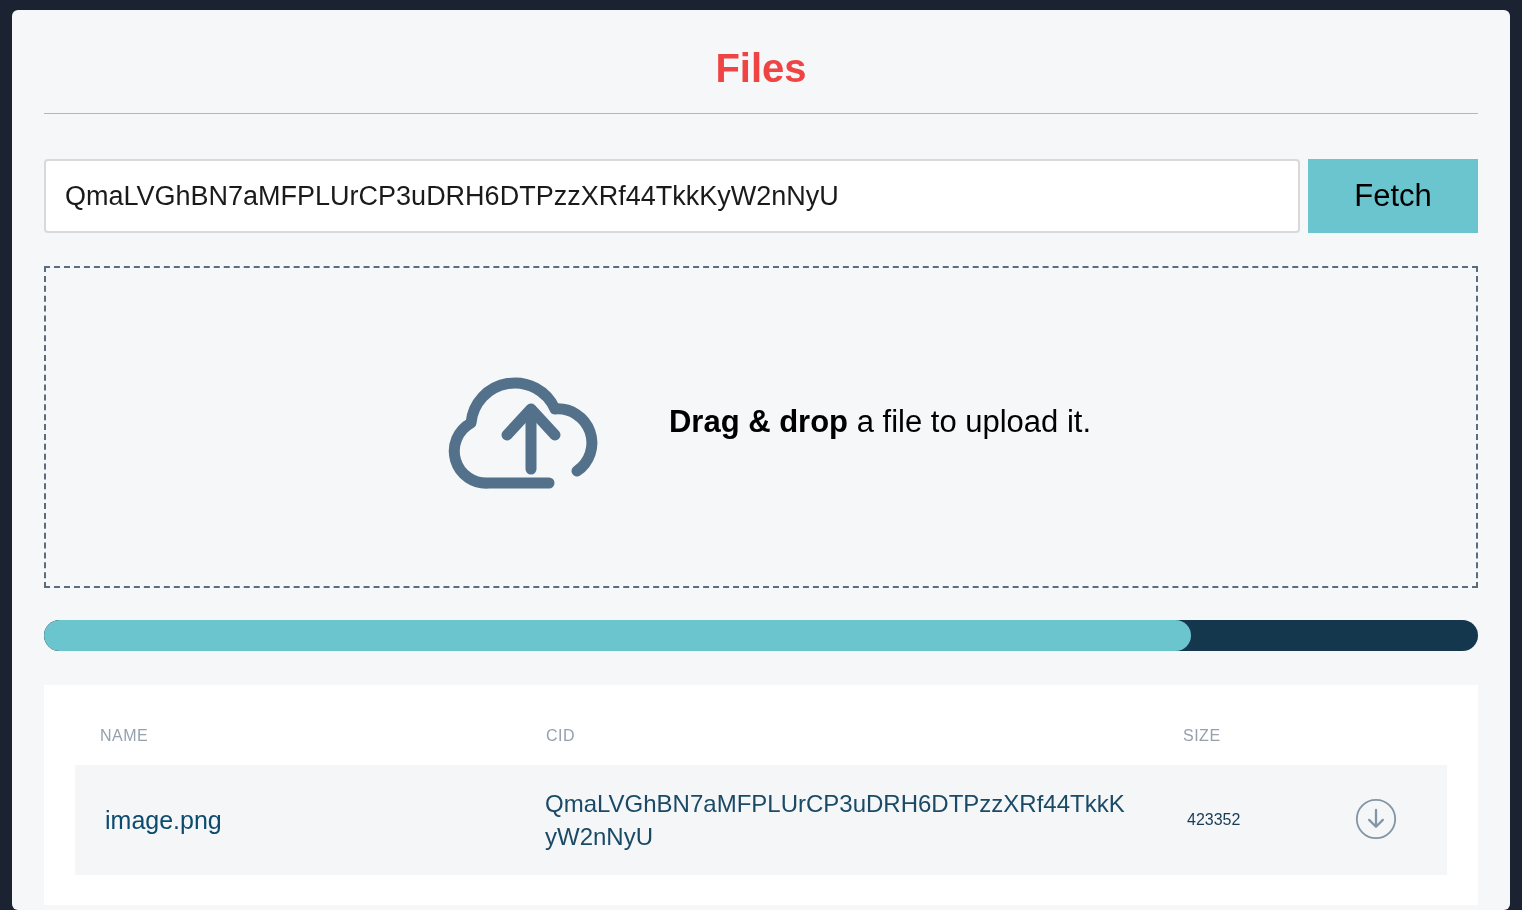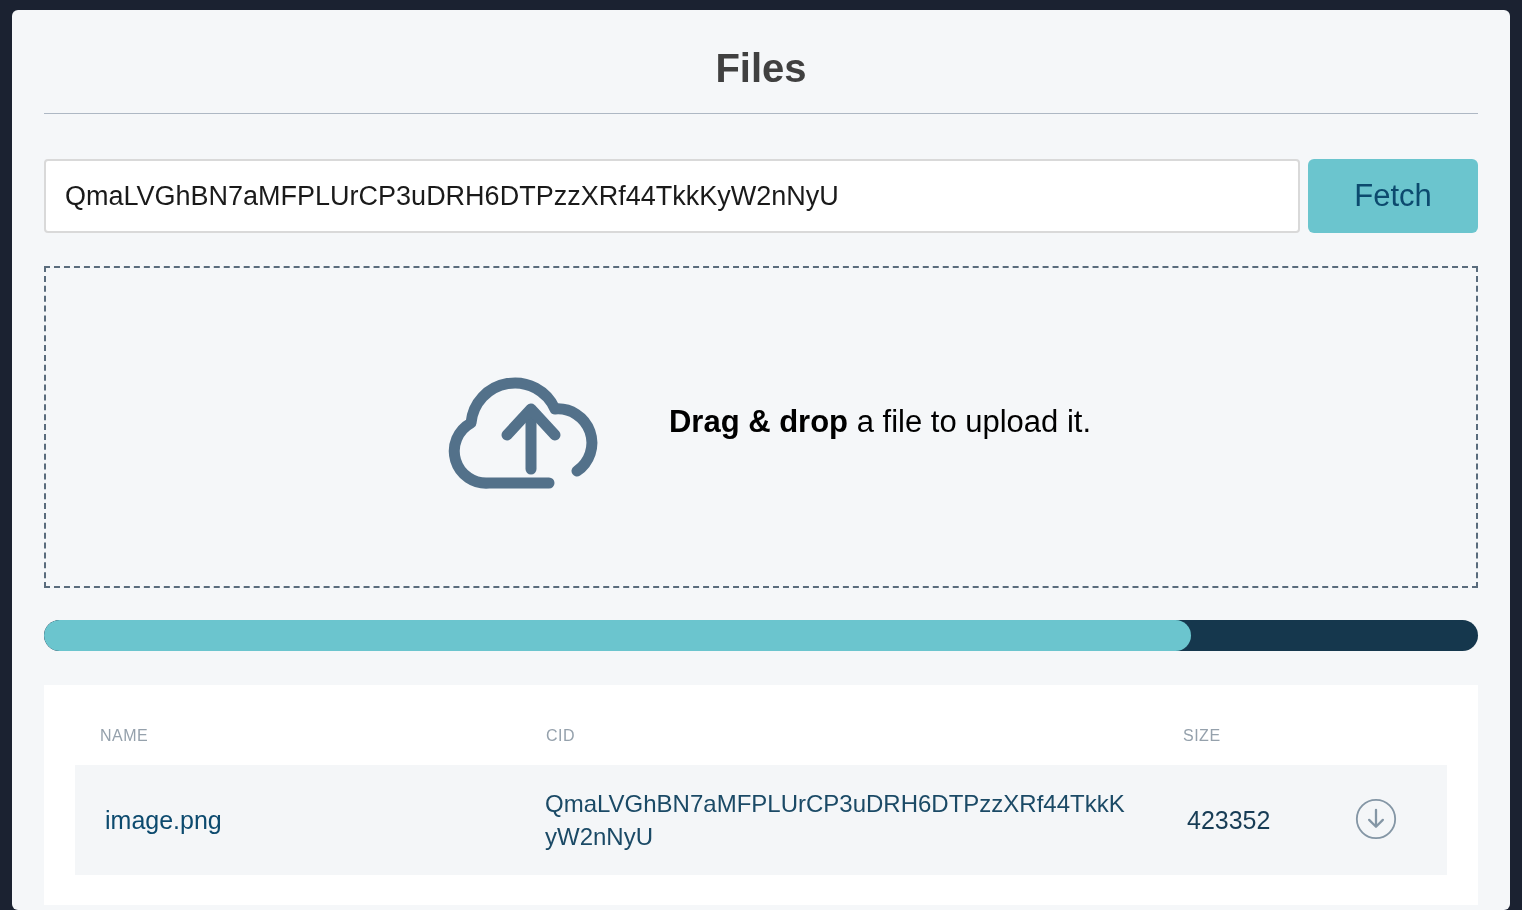--- a/index.html
+++ b/index.html
@@ -16,21 +16,21 @@
     background: #f5f7f9;
     border-radius: 6px;
   }
   .content { padding: 0 32px; }
 
   .page-title {
     margin-top: 36px;
     text-align: center;
     font-size: 40px;
     font-weight: 700;
-    color: #404040;
+    color: #ef4444;
   }
   .divider {
     margin-top: 22px;
     border: none;
     border-top: 1px solid #aeb8c4;
   }
 
   .fetch-row {
     margin-top: 45px;
     display: flex;
@@ -46,23 +46,23 @@
     font-family: "Liberation Sans", sans-serif;
     font-size: 27px;
     color: #1a1a1a;
     padding: 0 19px;
     outline: none;
   }
   .fetch-button {
     width: 170px;
     height: 74px;
     border: none;
-    border-radius: 6px;
+    border-radius: 0;
     background: #6bc5ce;
-    color: #0c4a6e;
+    color: #000000;
     font-family: "Liberation Sans", sans-serif;
     font-size: 31px;
     cursor: pointer;
   }
 
   .dropzone {
     margin-top: 33px;
     height: 322px;
     border: 2px dashed #5a6c7d;
     display: flex;
@@ -121,21 +121,21 @@
     align-items: center;
   }
   .cell-name { font-size: 25px; color: #0c4a6e; }
   .cell-cid {
     font-size: 24px;
     color: #1b4a66;
     max-width: 585px;
     word-break: break-all;
     line-height: 1.38;
   }
-  .cell-size { font-size: 25px; color: #173c55; padding-left: 42px; }
+  .cell-size { font-size: 16px; color: #173c55; padding-left: 42px; }
   .cell-action { display: flex; justify-content: center; }
   .download-btn {
     background: none; border: none; cursor: pointer;
     width: 44px; height: 44px; padding: 0;
     display: flex; align-items: center; justify-content: center;
   }
 </style>
 </head>
 <body>
 

